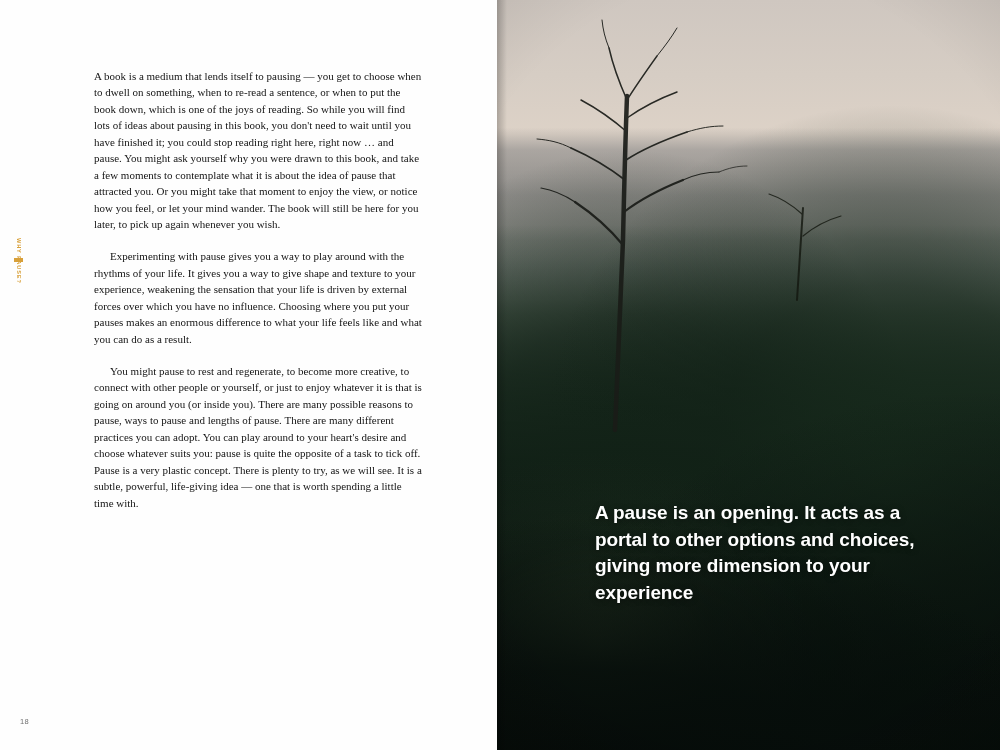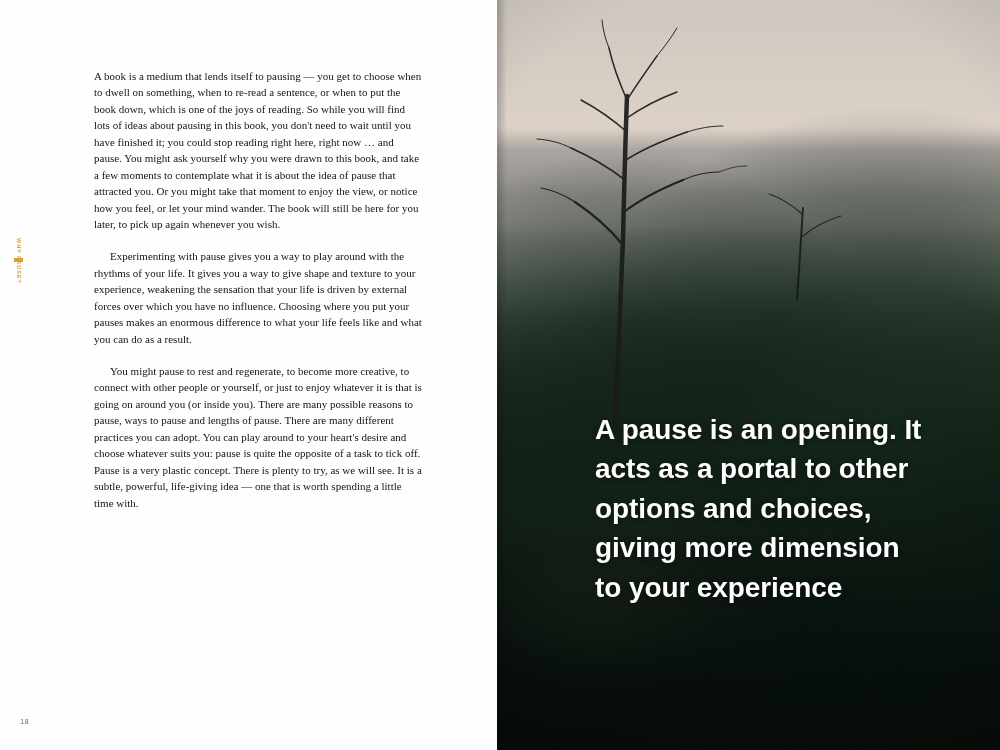--- a/index.html
+++ b/index.html
@@ -133,21 +133,21 @@
     left: 0; top: 0;
     width: 503px; height: 750px;
     pointer-events: none;
   }
   .caption {
     position: absolute;
     left: 98px; bottom: 143px;
     width: 330px;
     font-family: "Liberation Sans", sans-serif;
     font-weight: 700;
-    font-size: 28px;
+    font-size: 19px;
     line-height: 1.41;
     color: #ffffff;
     text-shadow: 0 1px 6px rgba(0,0,0,0.45);
     letter-spacing: -0.1px;
   }
   .vignette {
     position: absolute;
     inset: 0;
     background: radial-gradient(130% 100% at 50% 45%, rgba(0,0,0,0) 48%, rgba(0,0,0,0.28) 100%);
   }

